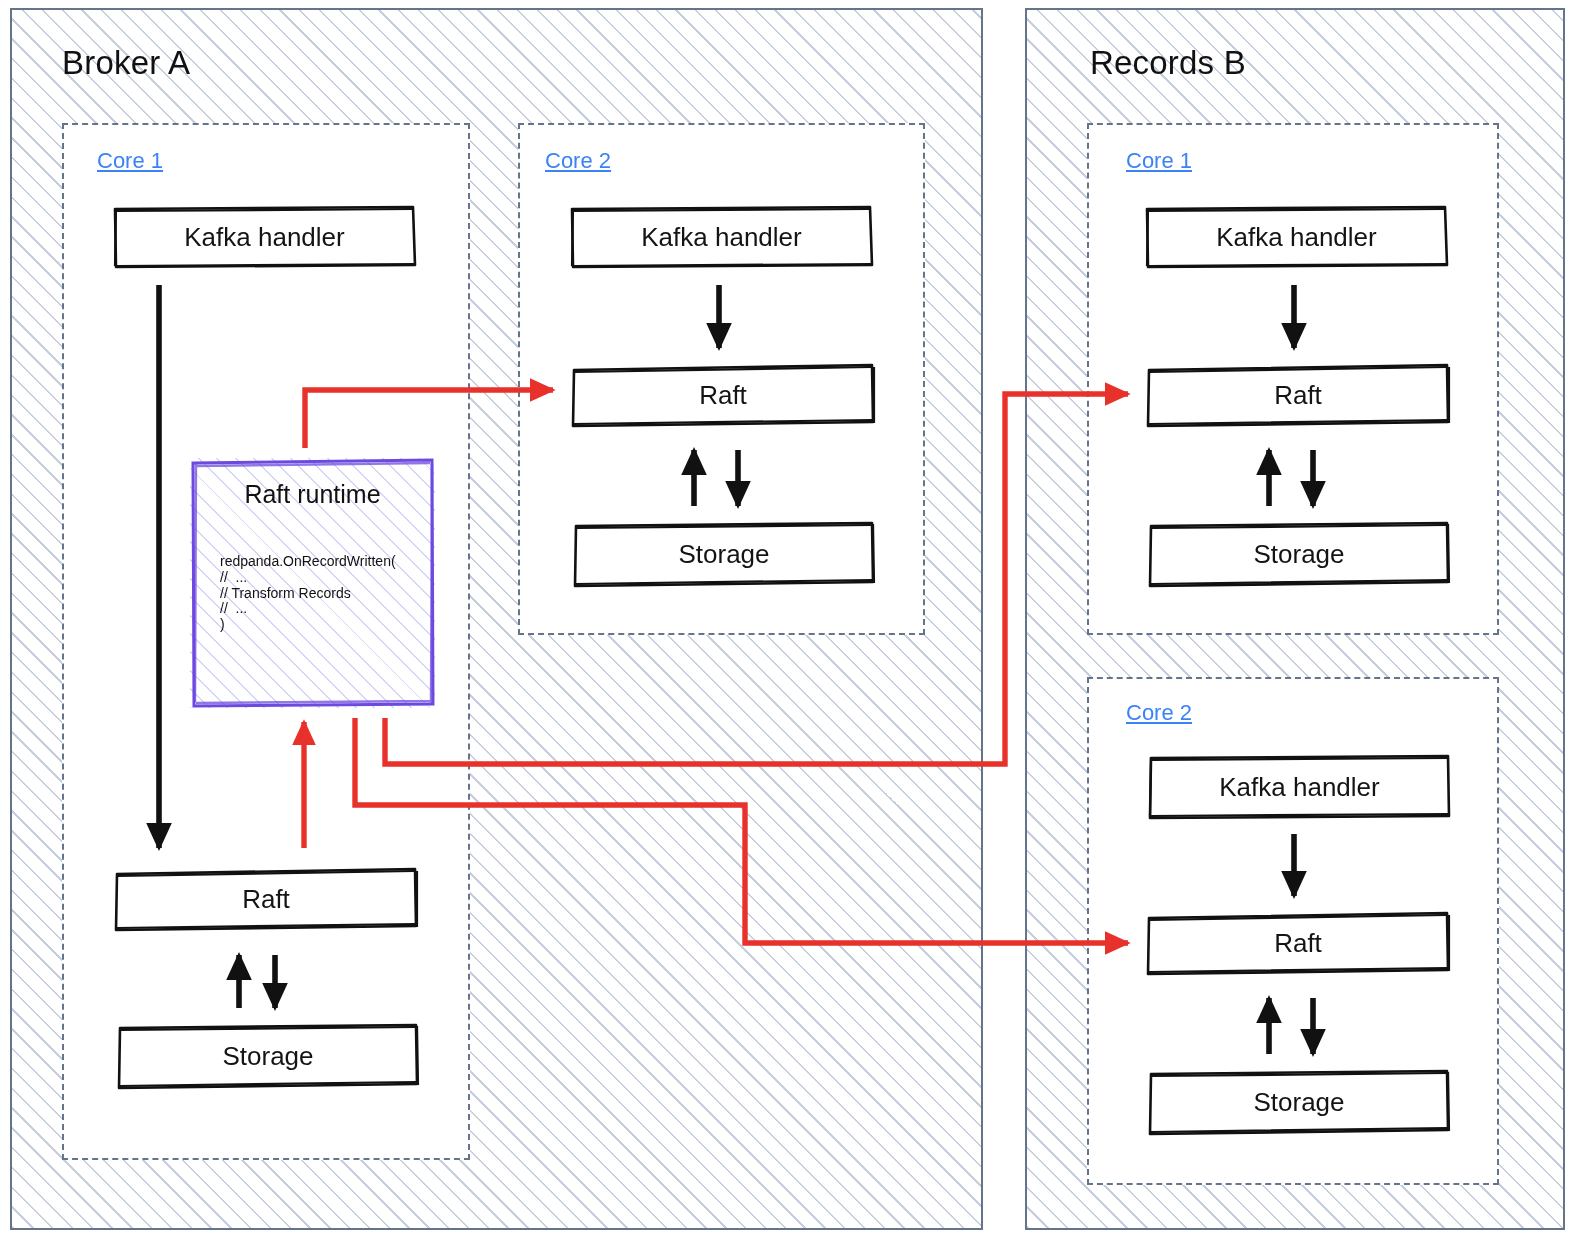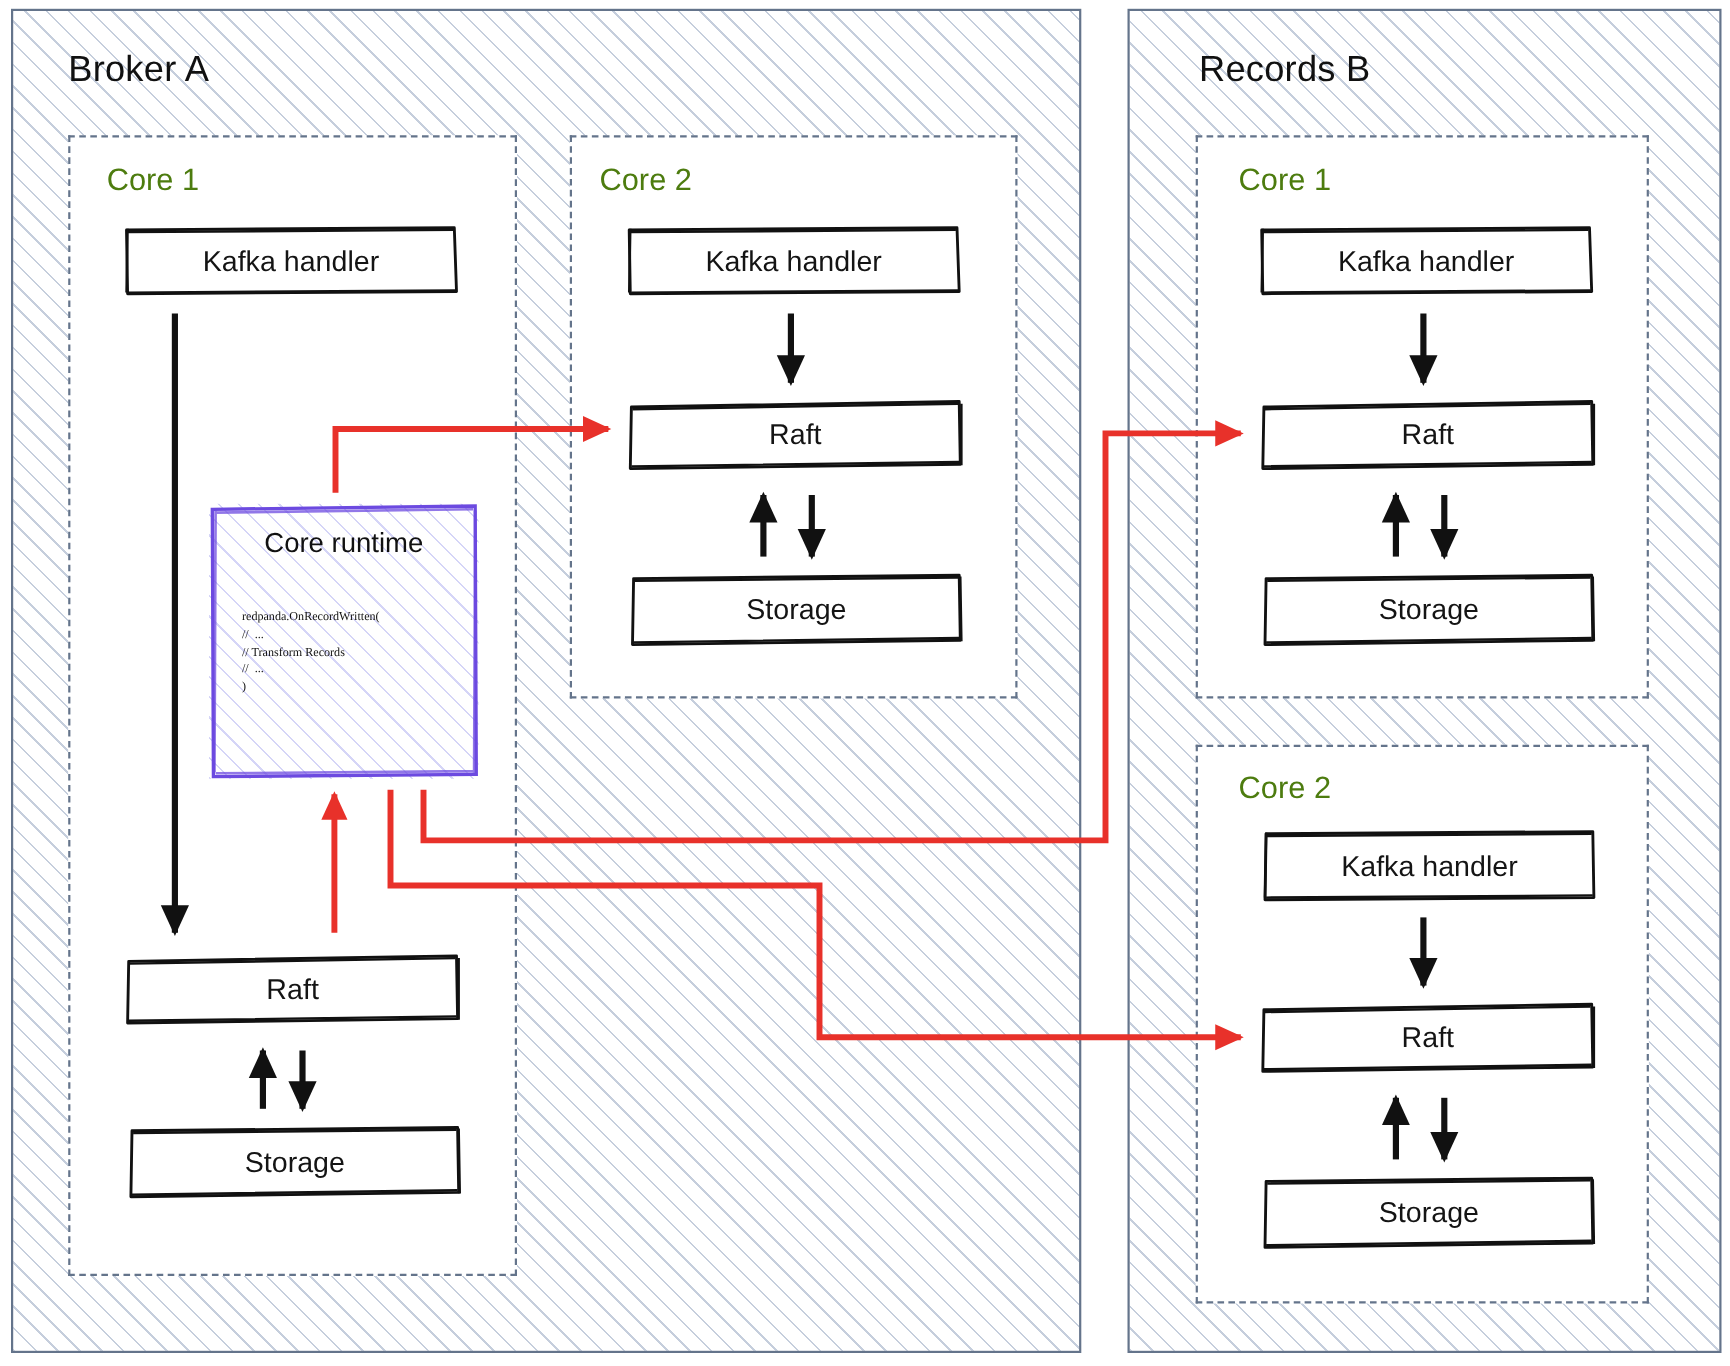--- a/index.html
+++ b/index.html
@@ -31,23 +31,24 @@
 
   
   .core{
     position:absolute;
     border:2.5px dashed #64748b;
     background:#ffffff;
     box-sizing:border-box;
   }
   .core-title{
     position:absolute;
-    font-size:28px;
-    color:#4d7c0f;
+    font-size:22px;
+    color:#3b82f6;
     white-space:nowrap;
+    text-decoration:underline;
   }
 
   
   .sbox{position:absolute;}
   .sbox svg{position:absolute;left:0;top:0;overflow:visible;}
   .sbox .lbl{
     position:absolute;left:0;top:0;width:100%;height:100%;
     display:flex;align-items:center;justify-content:center;
     font-size:26px;color:#141414;
   }
@@ -63,22 +64,22 @@
         rgba(255,255,255,0) 1.4px,
         rgba(255,255,255,0) 13px);
   }
   .wasm svg{position:absolute;left:0;top:0;overflow:visible;}
   .wasm-title{
     position:absolute;left:0;top:22px;width:100%;
     text-align:center;font-size:25px;color:#111111;
   }
   .wasm-code{
     position:absolute;left:30px;top:96px;
-    font-family:Liberation Serif, serif;
-    font-size:11px;line-height:15.8px;color:#111111;
+    font-family:Liberation Sans, sans-serif;
+    font-size:14px;line-height:15.8px;color:#111111;
     white-space:pre;
   }
 
   
   .arrows{position:absolute;left:0;top:0;width:1573px;height:1242px;
           pointer-events:none;overflow:visible;}
 </style>
 </head>
 <body>
 
@@ -96,21 +97,21 @@
       <path d="M3,6 L299,4 M301,59 L4,61 M3,3 L2,61" fill="none" stroke="#111" stroke-width="2.2"></path>
     </svg>
     <div class="lbl">Kafka handler</div>
   </div>
 
   <div class="wasm" style="left:190px;top:458px;width:245px;height:250px;">
     <svg width="245" height="250" viewBox="0 0 245 250">
       <path d="M3,5 L242,2 L243,246 L4,248 Z" fill="none" stroke="#6c4ae0" stroke-width="3"></path>
       <path d="M5,8 L240,5 M241,243 L6,245 M6,6 L5,244 M242,6 L241,245" fill="none" stroke="#6c4ae0" stroke-width="2.4" opacity="0.75"></path>
     </svg>
-    <div class="wasm-title">Core runtime</div>
+    <div class="wasm-title">Raft runtime</div>
     <div class="wasm-code">redpanda.OnRecordWritten(
 //  ...
 // Transform Records
 //  ...
 )</div>
   </div>
 
   <div class="sbox" style="left:114px;top:866px;width:304px;height:66px;">
     <svg width="304" height="66" viewBox="0 0 304 66">
       <path d="M3,8 L301,3 L302,60 L2,64 Z" fill="#fff" stroke="#111" stroke-width="2.6" stroke-linejoin="round"></path>

